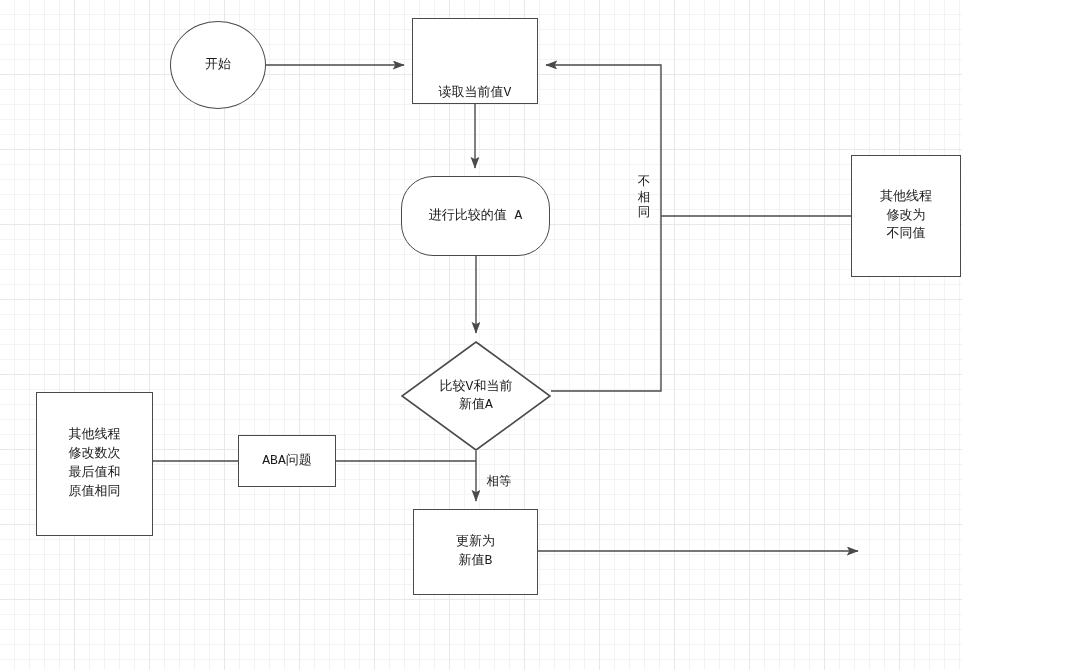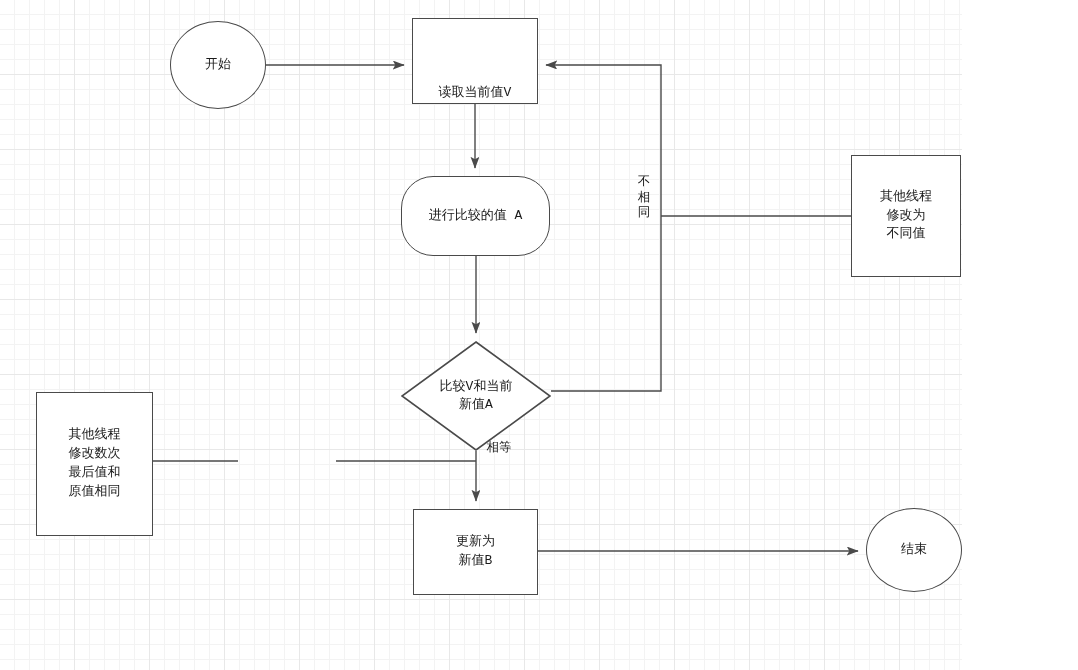--- a/index.html
+++ b/index.html
@@ -131,29 +131,29 @@
 新值A</span>
   </div>
 
   <div class="node rect" style="left:36px; top:392px; width:117px; height:144px;">
     <span>其他线程
 修改数次
 最后值和
 原值相同</span>
   </div>
 
+  <div class="node rect" style="left:238px; top:435px; width:98px; height:52px;">
+    <span>ABA问题</span>
+  </div>
 
   <div class="node rect" style="left:413px; top:509px; width:125px; height:86px;">
     <span>更新为
 新值B</span>
   </div>
 
-  <div class="node ellipse" style="left:866px; top:508px; width:96px; height:84px;">
-    <span>结束</span>
-  </div>
 
   <div class="edge-label" style="left:635px; top:175px; width:18px;">不
 相
 同</div>
 
-  <div class="edge-label" style="left:482px; top:441px; width:34px;">相等</div>
+  <div class="edge-label" style="left:482px; top:475px; width:34px;">相等</div>
 
 </div>
 
 </body></html>

